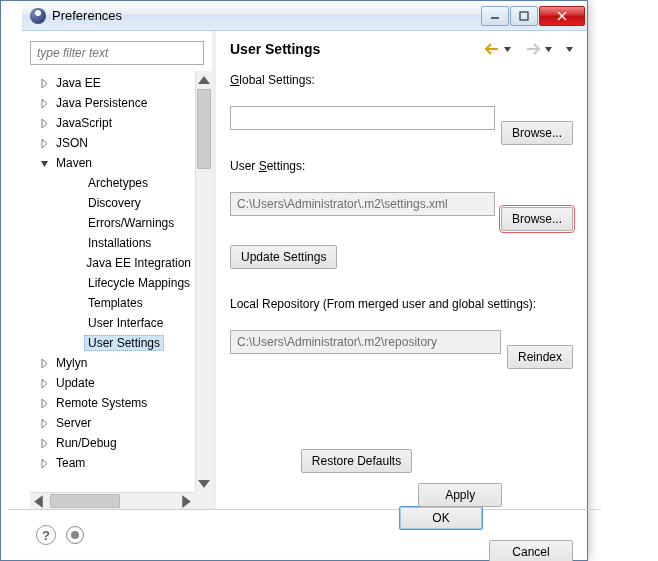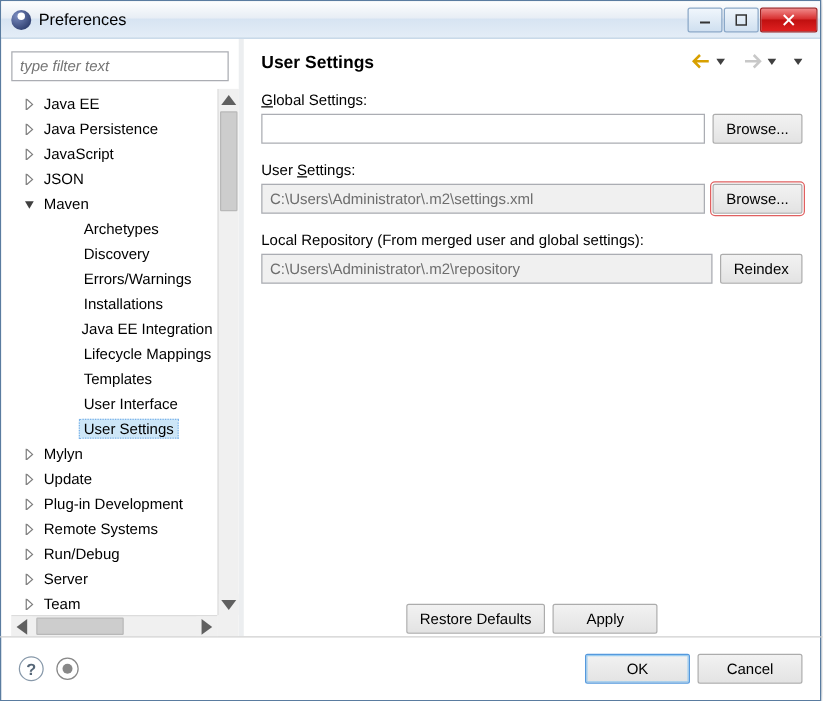--- a/index.html
+++ b/index.html
@@ -1,18 +1,18 @@
 <!DOCTYPE html>
 <html><head>
 <meta charset="utf-8">
 <style>
 * { box-sizing: border-box; margin: 0; padding: 0; }
 body { font-family: "Microsoft YaHei", "Segoe UI", Tahoma, sans-serif; font-size: 12px; background: #fff; color: #000; }
 
-.window { width: 657px; height: 561px; border: 1px solid #5a7ca0; display: flex; flex-direction: column; background: #fff; box-shadow: 0 0 10px rgba(0,0,0,0.3); }
+.window { width: 588px; height: 561px; border: 1px solid #5a7ca0; display: flex; flex-direction: column; background: #fff; box-shadow: 0 0 10px rgba(0,0,0,0.3); padding-left: 21px; }
 
 .titlebar { height: 30px; background: linear-gradient(#fdfefe, #e8eef5 45%, #d7e4f2 50%, #e4edf7); display: flex; align-items: center; padding: 0 2px 0 8px; border-bottom: 1px solid #b8cde2; }
 .titlebar-icon { width: 16px; height: 16px; margin-right: 6px; background: radial-gradient(circle at 30% 30%, #7a8cc0, #1a2a5a); border-radius: 50%; position: relative; }
 .titlebar-icon::after { content: ""; position: absolute; top: 2px; left: 5px; width: 6px; height: 6px; background: #fff; border-radius: 50%; }
 .titlebar-text { flex: 1; font-size: 13px; }
 .win-controls { display: flex; gap: 1px; }
 .win-btn { width: 28px; height: 20px; border: 1px solid #8aa8c8; background: linear-gradient(#f0f6fc, #d0e0f0); display: flex; align-items: center; justify-content: center; font-size: 10px; border-radius: 2px; cursor: default; }
 .win-btn.close { background: linear-gradient(#f08888, #d83030 45%, #c01010 50%, #e02020); border-color: #a02020; color: #fff; width: 46px; }
 .win-btn.close svg { stroke: #fff; }
 .win-btn svg { width: 10px; height: 10px; }
@@ -58,36 +58,36 @@
 .nav-drop svg { width: 7px; height: 7px; }
 
 .field-group { margin-bottom: 14px; }
 .field-label { margin-bottom: 4px; }
 .field-label .underline { text-decoration: underline; }
 .field-row { display: flex; gap: 6px; align-items: center; }
 .text-input { flex: 1; height: 24px; border: 1px solid #abadb3; padding: 2px 6px; font-family: inherit; font-size: 12px; background: #fff; }
 .text-input.readonly { background: #f0f0f0; color: #6d6d6d; }
 .btn { height: 24px; padding: 0 10px; border: 1px solid #acacac; background: linear-gradient(#f2f2f2, #e3e3e3); font-family: inherit; font-size: 12px; cursor: default; border-radius: 2px; min-width: 64px; }
 .btn.highlight { outline: 1px solid #e06060; outline-offset: 1px; }
-.btn.small { min-width: auto; }
+.btn.small { min-width: auto; margin-top: 30px; }
 
 .inline-btn-row { margin-bottom: 28px; }
 
 .bottom-row { display: flex; justify-content: center; gap: 6px; margin-top: auto; padding: 10px 0 2px 0; }
 
 .divider { height: 1px; background: #d0d0d0; margin: 0 -14px; }
 
 .footer { height: 50px; display: flex; align-items: center; padding: 0 14px; gap: 10px; }
 .footer-left { display: flex; gap: 10px; align-items: center; }
 .help-icon { width: 20px; height: 20px; border: 1.5px solid #8899aa; border-radius: 50%; display: flex; align-items: center; justify-content: center; color: #556677; font-weight: bold; font-size: 13px; }
 .rec-icon { width: 18px; height: 18px; border: 1.5px solid #888; border-radius: 50%; display: flex; align-items: center; justify-content: center; }
 .rec-icon::after { content: ""; width: 8px; height: 8px; background: #888; border-radius: 50%; }
 .footer-right { margin-left: auto; display: flex; gap: 6px; }
 .btn.primary { border-color: #5599dd; box-shadow: inset 0 0 0 1px #99ccf0; min-width: 84px; }
-.btn.wide { min-width: 84px; }
+.btn.wide { min-width: 84px; margin-top: 34px; }
 </style>
 </head>
 <body>
 
 <div class="window">
 
   <div class="titlebar">
     <div class="titlebar-icon"></div>
     <div class="titlebar-text">Preferences</div>
     <div class="win-controls">
@@ -210,45 +210,37 @@
                   </svg>
                 </span>
                 <span class="tree-label">Update</span>
               </li>
               <li class="tree-item lvl1">
                 <span class="twist closed">
                   <svg viewBox="0 0 9 9">
                     <path d="M2 0 L7 4.5 L2 9 Z" fill="none" stroke="#808080" stroke-width="1"></path>
                   </svg>
                 </span>
-                <span class="tree-label">Plug-in Development</span>
-              </li>
-              <li class="tree-item lvl1">
-                <span class="twist closed">
-                  <svg viewBox="0 0 9 9">
-                    <path d="M2 0 L7 4.5 L2 9 Z" fill="none" stroke="#808080" stroke-width="1"></path>
-                  </svg>
-                </span>
                 <span class="tree-label">Remote Systems</span>
               </li>
               <li class="tree-item lvl1">
                 <span class="twist closed">
                   <svg viewBox="0 0 9 9">
                     <path d="M2 0 L7 4.5 L2 9 Z" fill="none" stroke="#808080" stroke-width="1"></path>
                   </svg>
                 </span>
+                <span class="tree-label">Server</span>
+              </li>
+              <li class="tree-item lvl1">
+                <span class="twist closed">
+                  <svg viewBox="0 0 9 9">
+                    <path d="M2 0 L7 4.5 L2 9 Z" fill="none" stroke="#808080" stroke-width="1"></path>
+                  </svg>
+                </span>
                 <span class="tree-label">Run/Debug</span>
-              </li>
-              <li class="tree-item lvl1">
-                <span class="twist closed">
-                  <svg viewBox="0 0 9 9">
-                    <path d="M2 0 L7 4.5 L2 9 Z" fill="none" stroke="#808080" stroke-width="1"></path>
-                  </svg>
-                </span>
-                <span class="tree-label">Server</span>
               </li>
               <li class="tree-item lvl1">
                 <span class="twist closed">
                   <svg viewBox="0 0 9 9">
                     <path d="M2 0 L7 4.5 L2 9 Z" fill="none" stroke="#808080" stroke-width="1"></path>
                   </svg>
                 </span>
                 <span class="tree-label">Team</span>
               </li>
             </ul>
@@ -322,20 +314,23 @@
       </div>
 
       <div class="field-group">
         <div class="field-label"><span>User </span><span class="underline">S</span><span>ettings:</span></div>
         <div class="field-row">
           <input class="text-input readonly" readonly="" value="C:\Users\Administrator\.m2\settings.xml" style="">
           <button class="btn small highlight">Browse...</button>
         </div>
       </div>
 
+      <div class="inline-btn-row">
+        <button class="btn">Update Settings</button>
+      </div>
 
       <div class="field-group">
         <div class="field-label">Local Repository (From merged user and global settings):</div>
         <div class="field-row">
           <input class="text-input readonly" readonly="" value="C:\Users\Administrator\.m2\repository" style="">
           <button class="btn small">Reindex</button>
         </div>
       </div>
 
       <div class="bottom-row">

